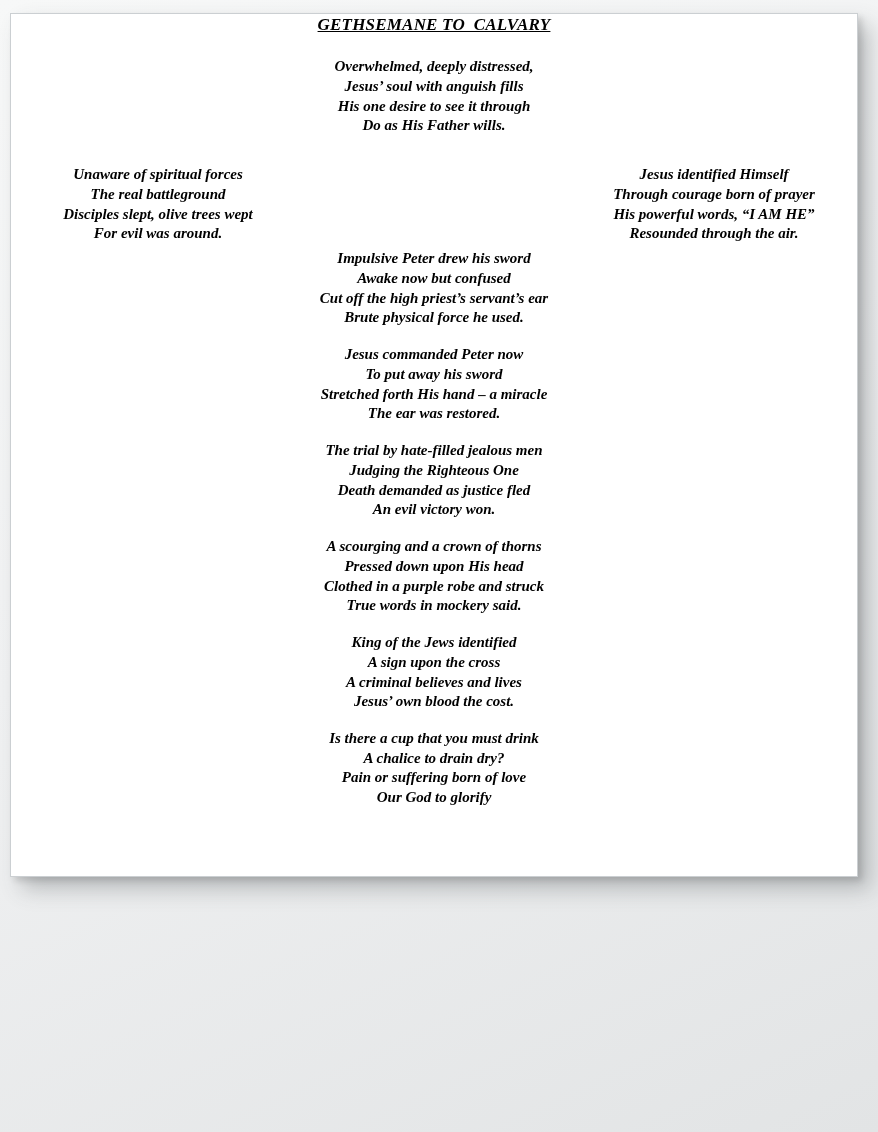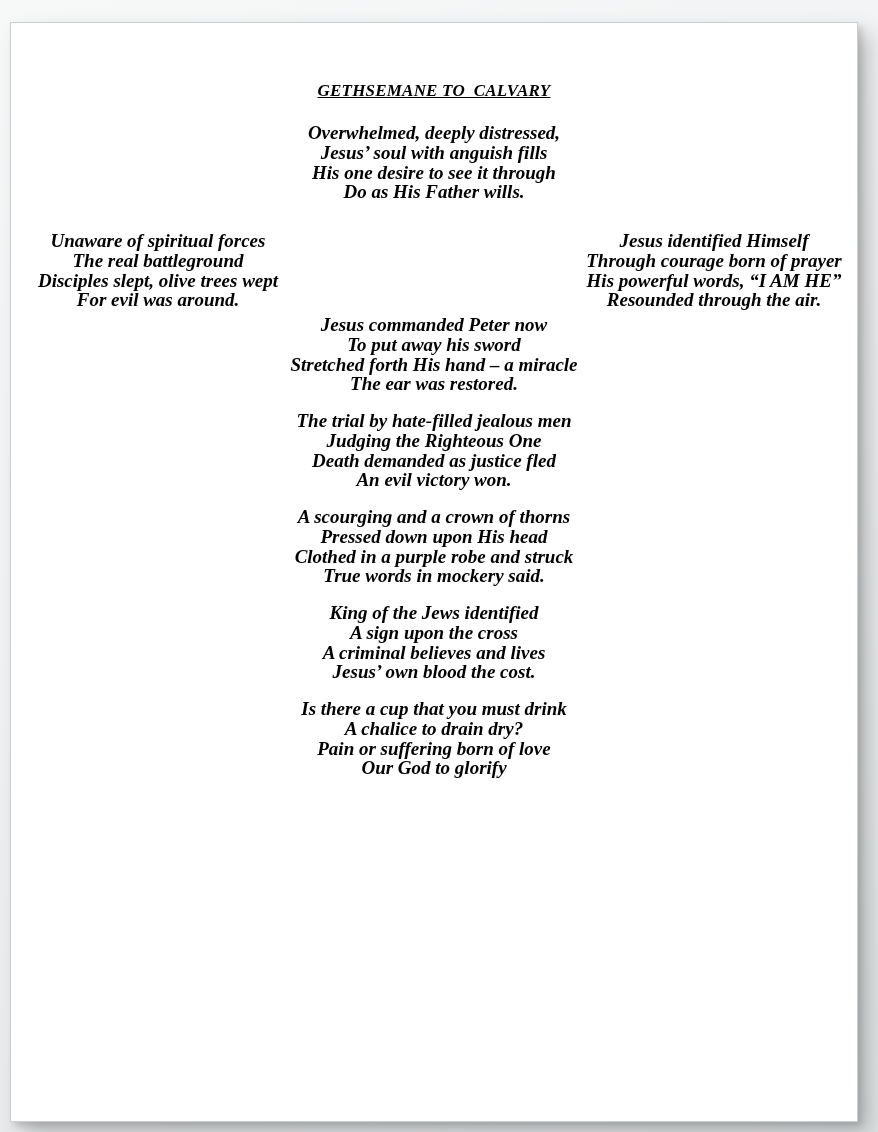--- a/index.html
+++ b/index.html
@@ -10,46 +10,45 @@
     width: 878px;
     height: 1132px;
     position: relative;
     overflow: hidden;
     background: linear-gradient(155deg, #f7f8f8 0%, #f0f1f2 45%, #e2e4e5 100%);
     font-family: "Liberation Serif", "DejaVu Serif", serif;
   }
   .paper {
     position: absolute;
     left: 10px;
-    top: 22px;
+    top: 13px;
     width: 848px;
-    height: 1100px;
+    height: 864px;
     box-sizing: border-box;
     background: #ffffff;
     border: 1px solid #cbcfd2;
     box-shadow: 4px 4px 6px rgba(0,0,0,0.12), 12px 12px 20px rgba(70,75,80,0.30);
-    padding-top: 57px;
     color: #000000;
     text-align: center;
     font-style: italic;
     font-weight: bold;
   }
   .poem-title {
     margin: 0 0 21px 0;
     font-size: 17px;
     line-height: 22px;
     font-weight: bold;
     font-style: italic;
     text-decoration: underline;
     white-space: pre;      
     letter-spacing: 0.2px;
   }
   .stanza {
     margin: 0 0 16.8px 0;
-    font-size: 19px;
+    font-size: 15px;
     line-height: 19.8px;
     white-space: pre-line; 
     text-align: center;
   }
   .three-col-row {
     position: relative;
     height: 79.2px;
     margin: 0 0 16.8px 0;
   }
   .three-col-row .stanza {
@@ -78,20 +77,24 @@
     <div class="stanza col-left">Unaware of spiritual forces
 The real battleground
 Disciples slept, olive trees wept
 For evil was around.</div>
     <div class="stanza col-right">Jesus identified Himself
 Through courage born of prayer
 His powerful words, “I AM HE”
 Resounded through the air.</div>
   </div>
 
+  <div class="stanza">Impulsive Peter drew his sword
+Awake now but confused
+Cut off the high priest’s servant’s ear
+Brute physical force he used.</div>
 
   <div class="stanza">Jesus commanded Peter now
 To put away his sword
 Stretched forth His hand – a miracle
 The ear was restored.</div>
 
   <div class="stanza">The trial by hate-filled jealous men
 Judging the Righteous One
 Death demanded as justice fled
 An evil victory won.</div>

